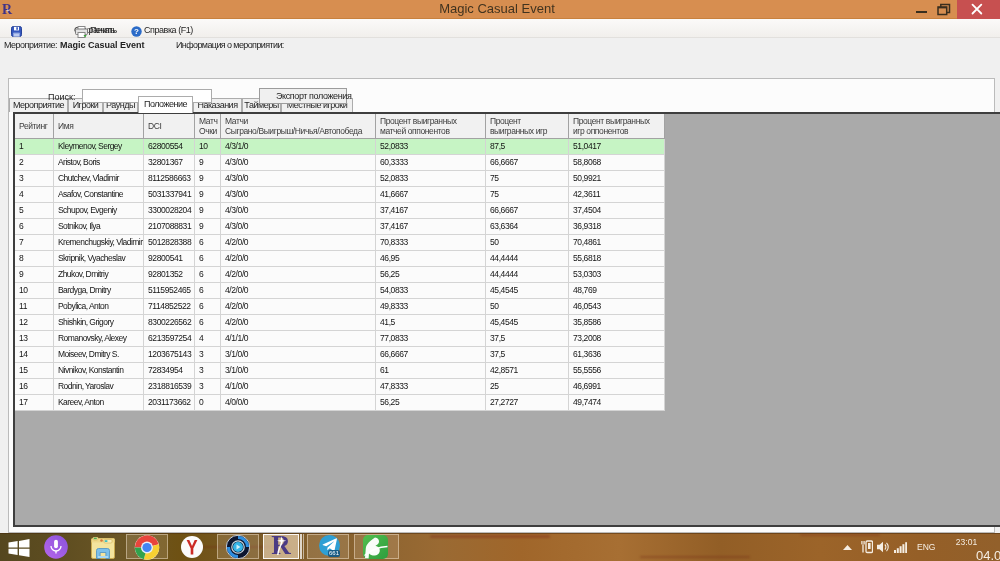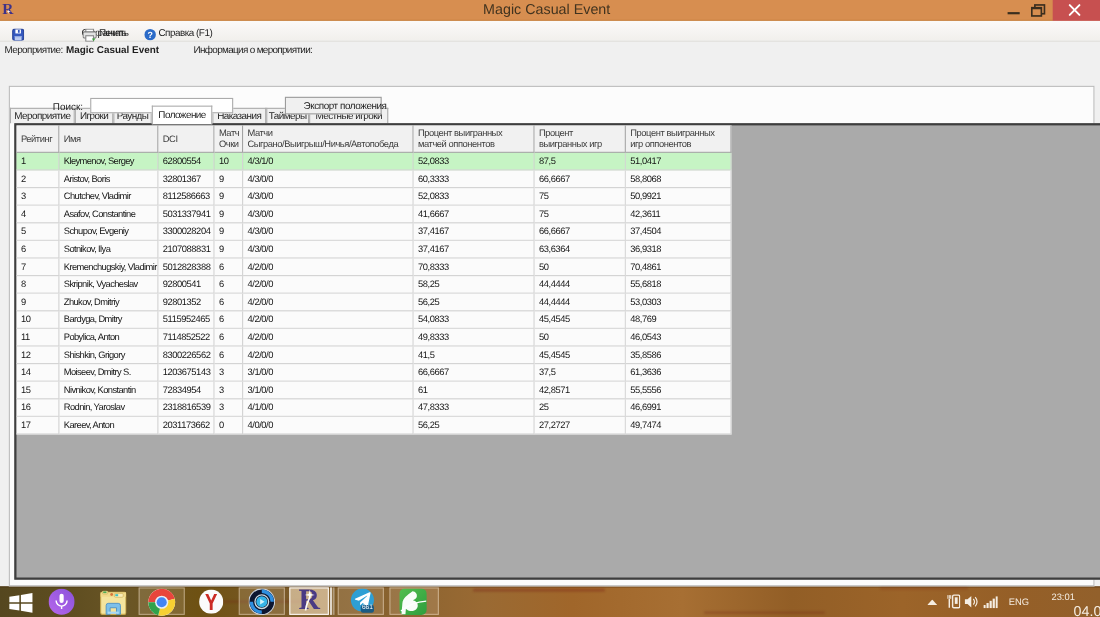--- a/index.html
+++ b/index.html
@@ -181,21 +181,21 @@
           <td>70,8333</td>
           <td>50</td>
           <td>70,4861</td>
         </tr>
 <tr>
           <td>8</td>
           <td>Skripnik, Vyacheslav</td>
           <td>92800541</td>
           <td>6</td>
           <td>4/2/0/0</td>
-          <td>58,25</td>
+          <td>46,95</td>
           <td>44,4444</td>
           <td>55,6818</td>
         </tr>
 <tr>
           <td>9</td>
           <td>Zhukov, Dmitriy</td>
           <td>92801352</td>
           <td>6</td>
           <td>4/2/0/0</td>
           <td>56,25</td>
@@ -224,20 +224,30 @@
         </tr>
 <tr>
           <td>12</td>
           <td>Shishkin, Grigory</td>
           <td>8300226562</td>
           <td>6</td>
           <td>4/2/0/0</td>
           <td>41,5</td>
           <td>45,4545</td>
           <td>35,8586</td>
+        </tr>
+<tr>
+          <td>13</td>
+          <td>Romanovsky, Alexey</td>
+          <td>6213597254</td>
+          <td>4</td>
+          <td>4/1/1/0</td>
+          <td>77,0833</td>
+          <td>37,5</td>
+          <td>73,2008</td>
         </tr>
 <tr>
           <td>14</td>
           <td>Moiseev, Dmitry S.</td>
           <td>1203675143</td>
           <td>3</td>
           <td>3/1/0/0</td>
           <td>66,6667</td>
           <td>37,5</td>
           <td>61,3636</td>

